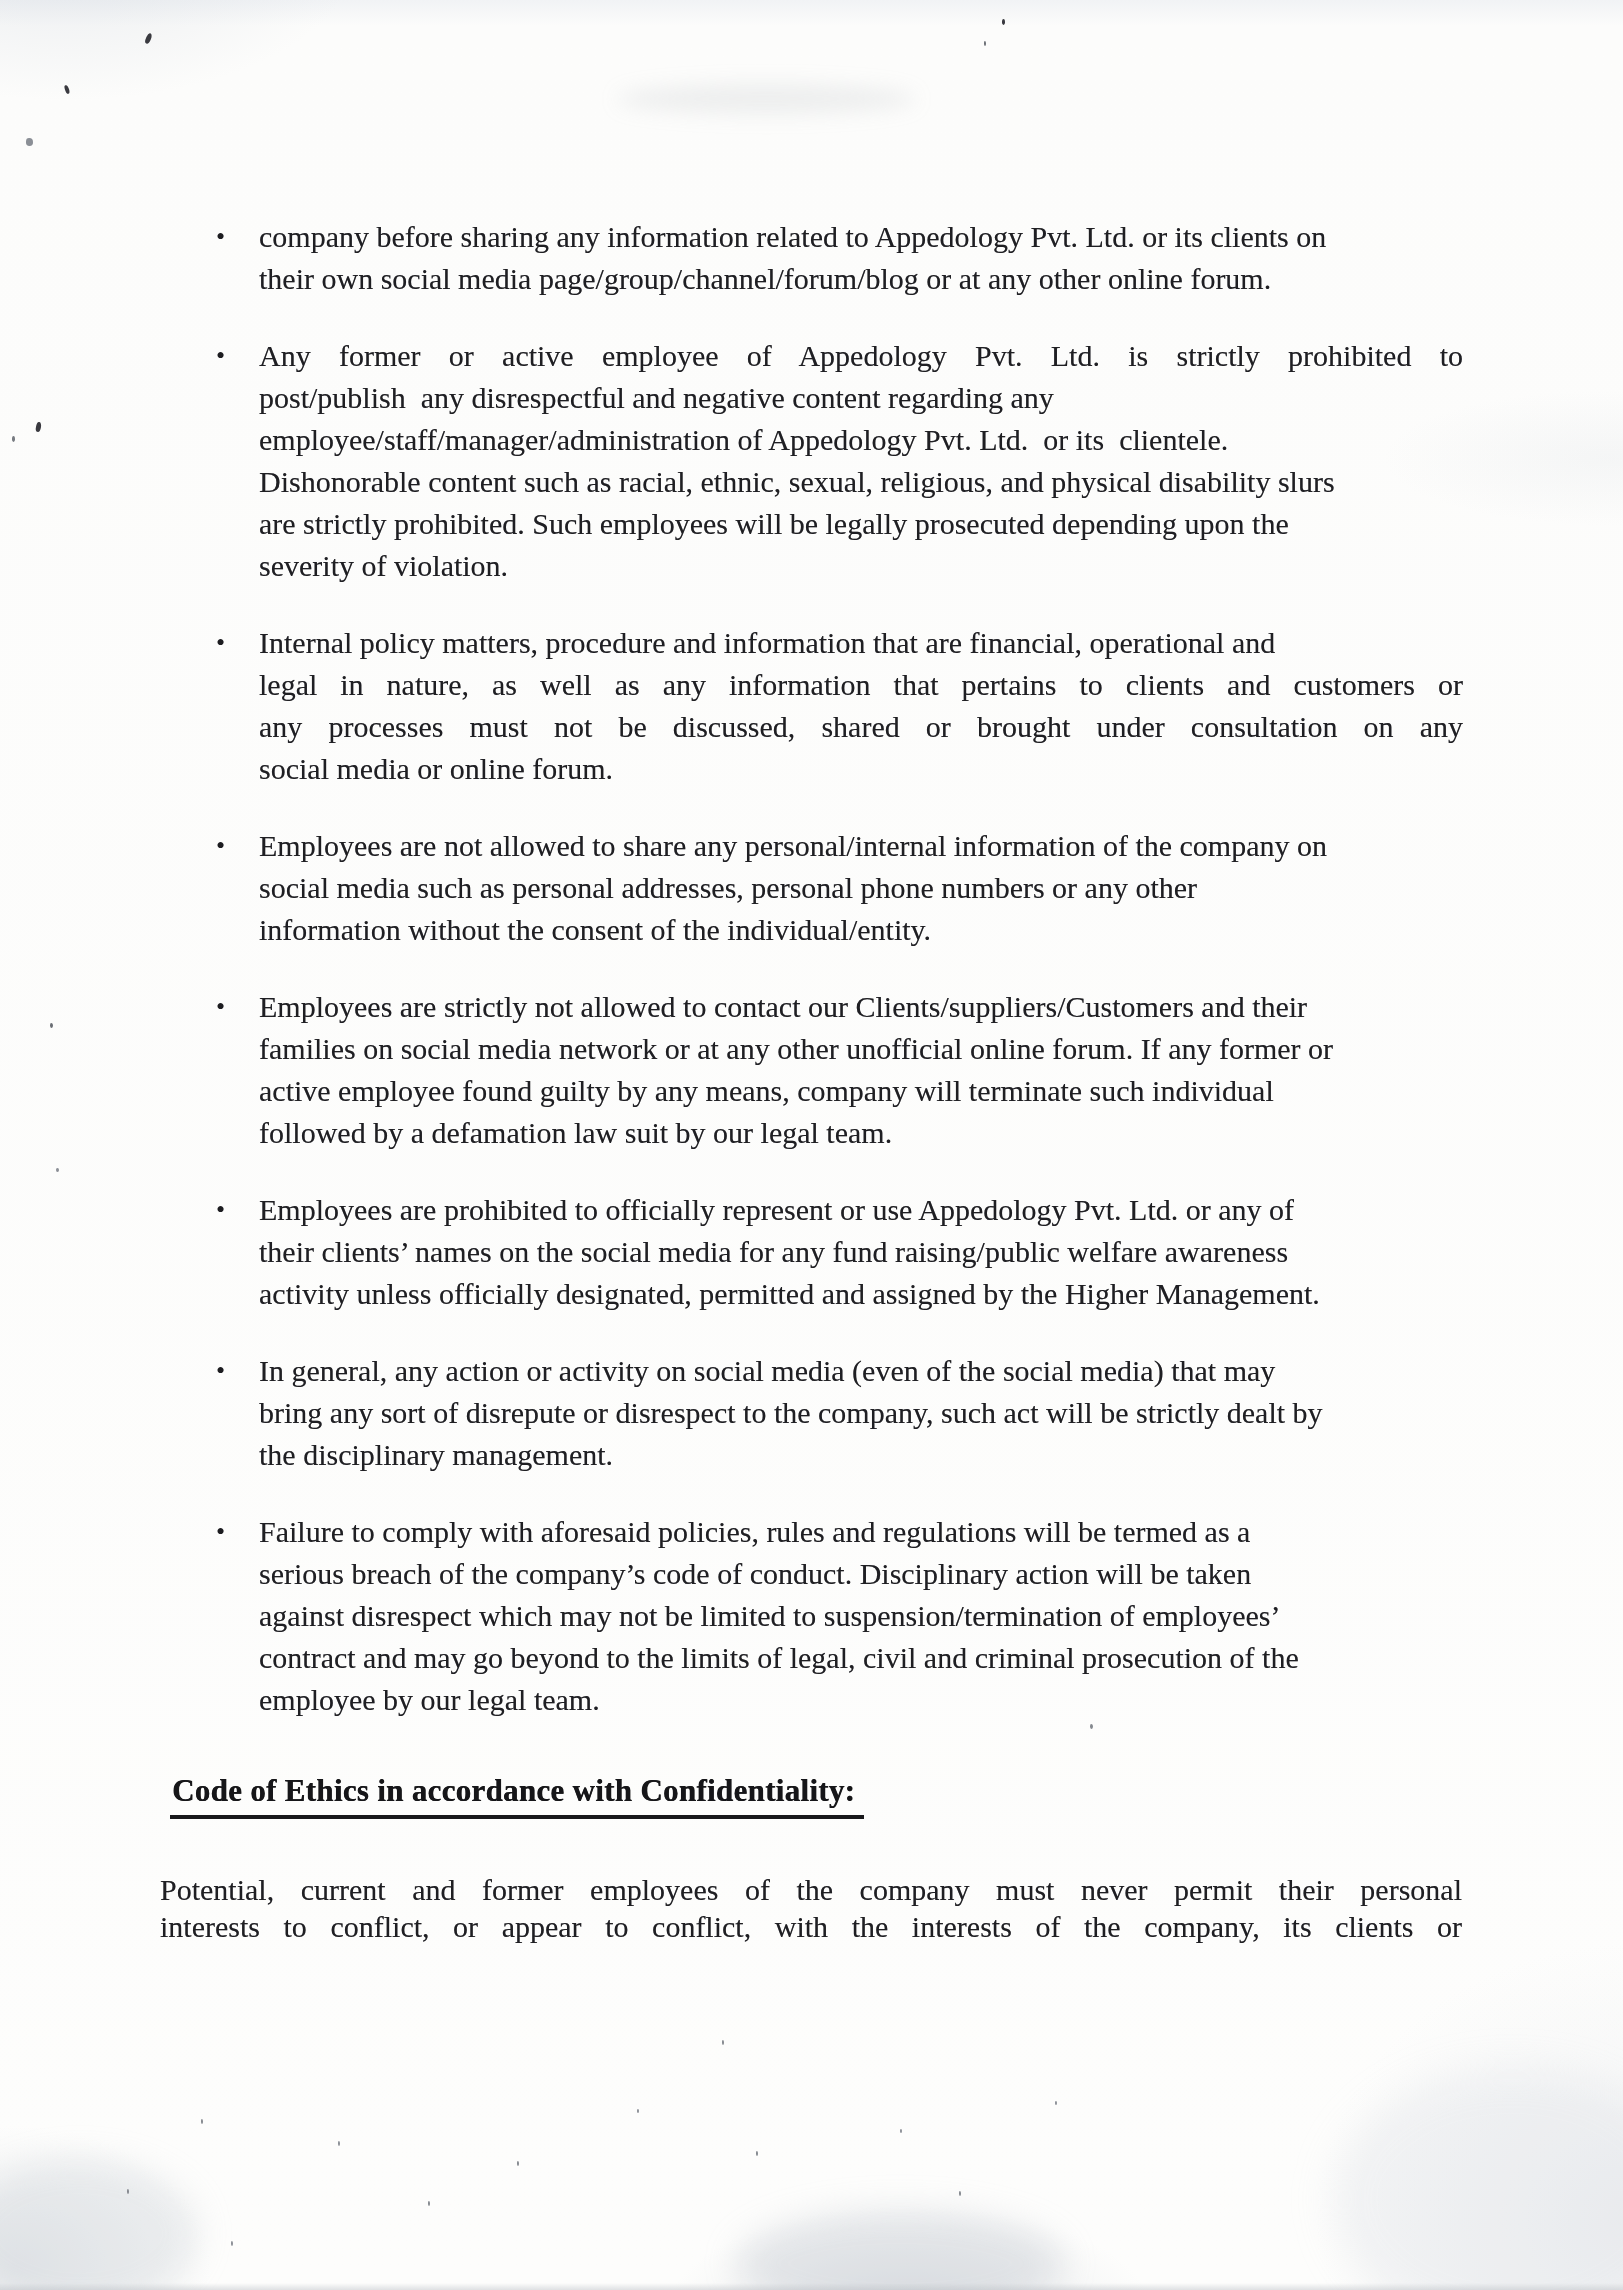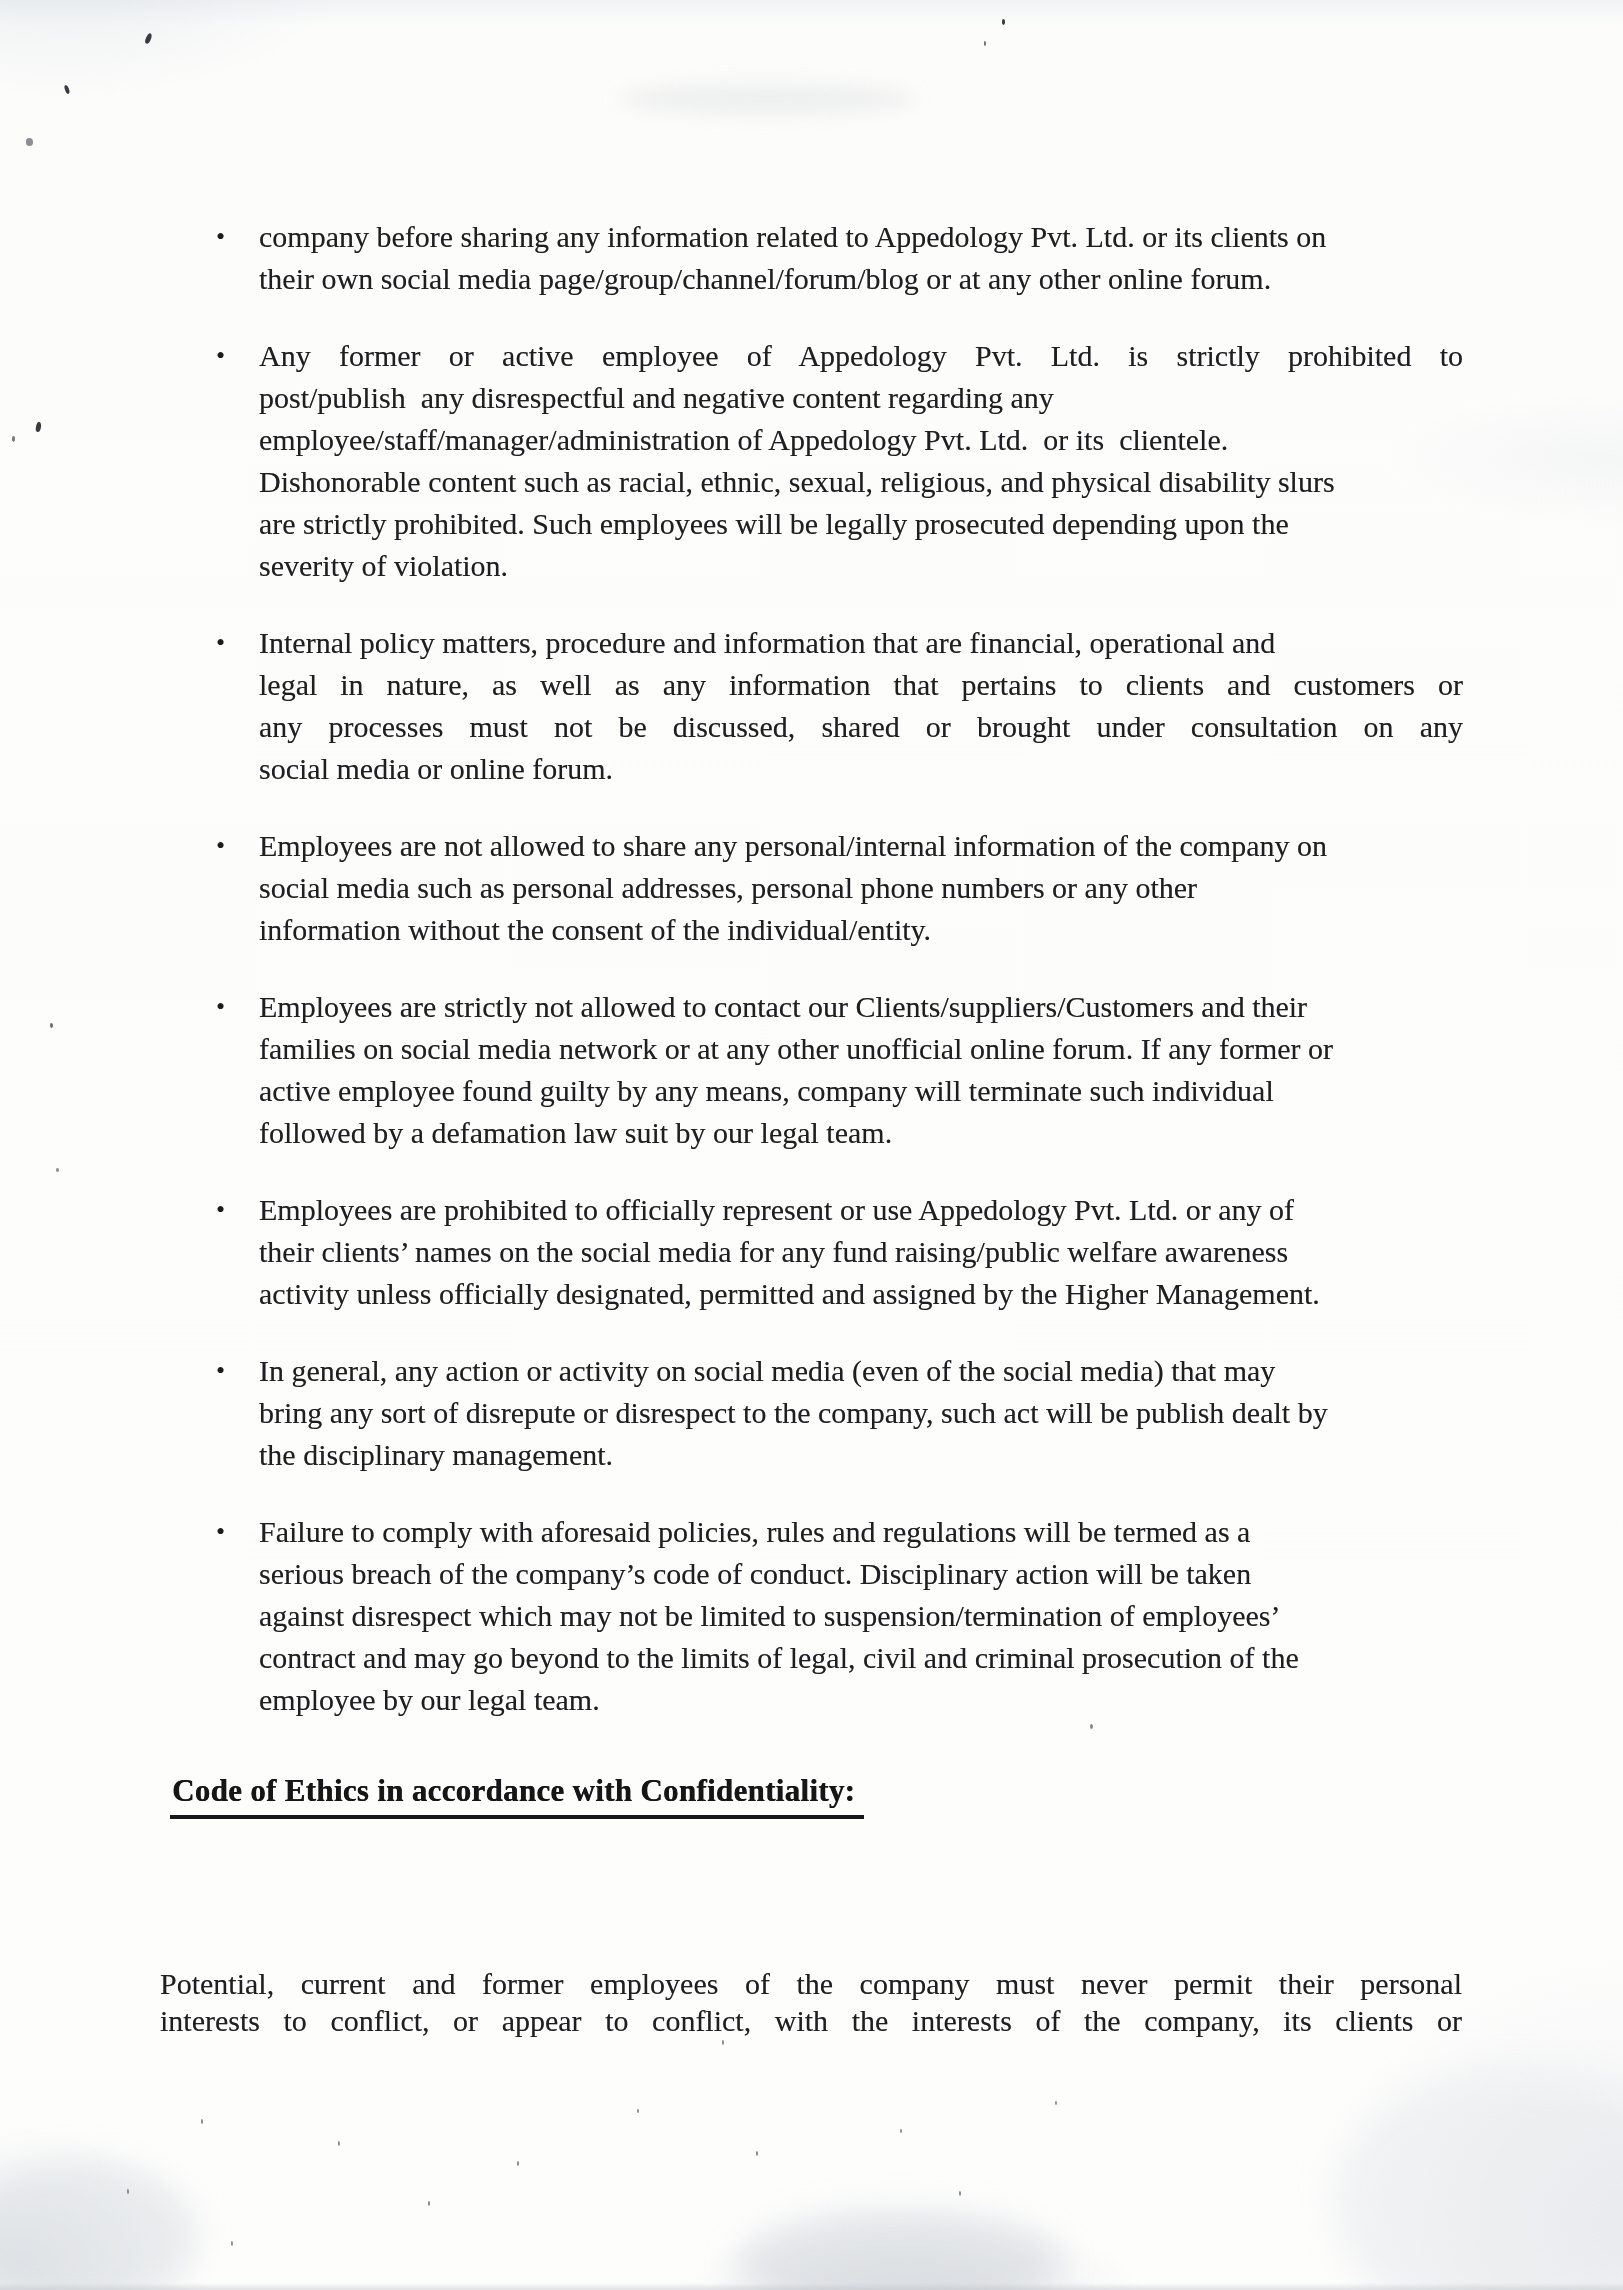--- a/index.html
+++ b/index.html
@@ -89,21 +89,21 @@
     display: inline-block;
     border-bottom: 4px solid #18181b;
     padding: 0 9px 6px 2px;
     margin-left: -2px;
     text-shadow: 0.4px 0 0 #222;
   }
   
   .closing {
     position: absolute;
     left: 160px;
-    top: 1965px;
+    top: 1871px;
     width: 1302px;
     font-size: 30px;
   }
   .pline {
     line-height: 37px;
     white-space: pre;
     text-shadow: 0 0 0.6px rgba(25,25,30,0.45);
   }
   .pline.fill {
     white-space: normal;
@@ -189,21 +189,21 @@
       </li>
       <li class="bullet">
         <span class="dot">•</span>
         <div class="line">Employees are prohibited to officially represent or use Appedology Pvt. Ltd. or any of</div>
         <div class="line">their clients’ names on the social media for any fund raising/public welfare awareness</div>
         <div class="line">activity unless officially designated, permitted and assigned by the Higher Management.</div>
       </li>
       <li class="bullet">
         <span class="dot">•</span>
         <div class="line">In general, any action or activity on social media (even of the social media) that may</div>
-        <div class="line">bring any sort of disrepute or disrespect to the company, such act will be publish dealt by</div>
+        <div class="line">bring any sort of disrepute or disrespect to the company, such act will be strictly dealt by</div>
         <div class="line">the disciplinary management.</div>
       </li>
       <li class="bullet">
         <span class="dot">•</span>
         <div class="line">Failure to comply with aforesaid policies, rules and regulations will be termed as a</div>
         <div class="line">serious breach of the company’s code of conduct. Disciplinary action will be taken</div>
         <div class="line">against disrespect which may not be limited to suspension/termination of employees’</div>
         <div class="line">contract and may go beyond to the limits of legal, civil and criminal prosecution of the</div>
         <div class="line">employee by our legal team.</div>
       </li>

